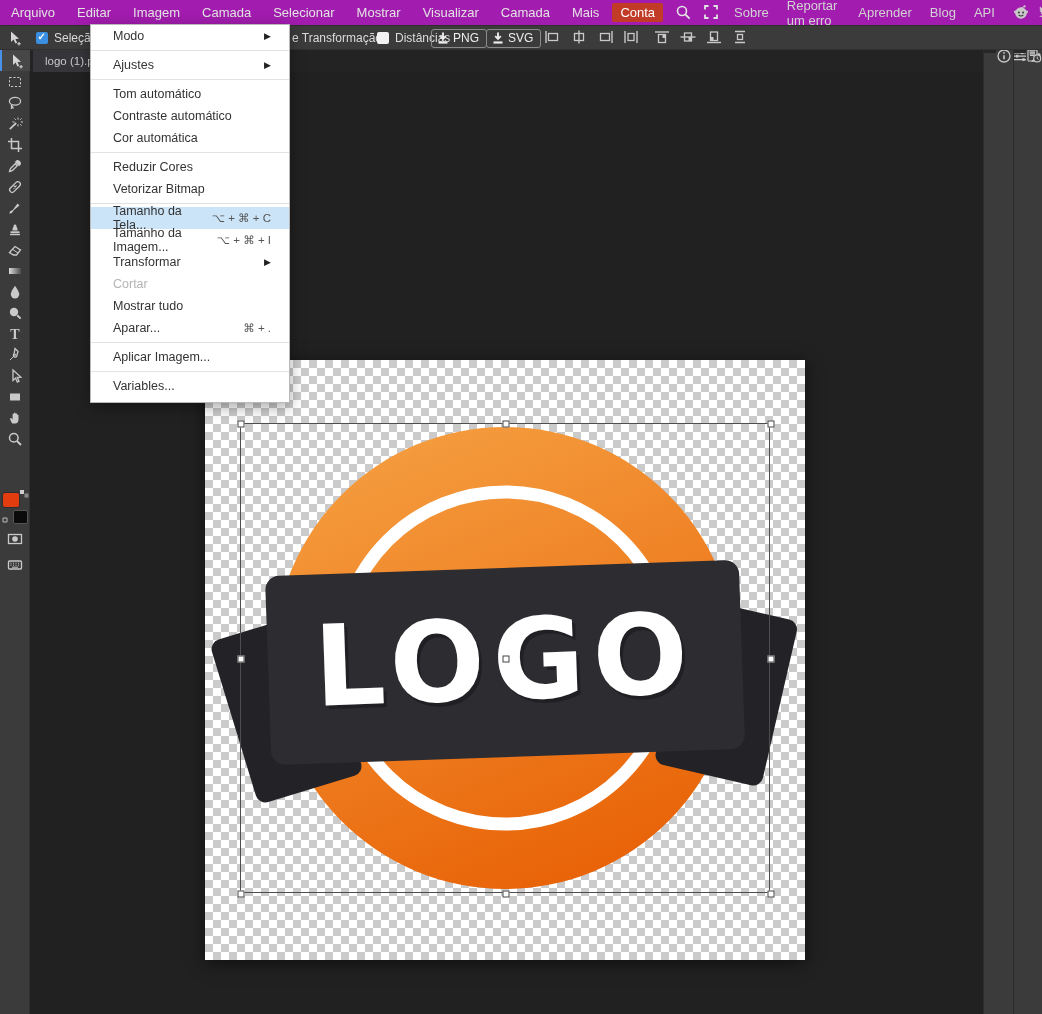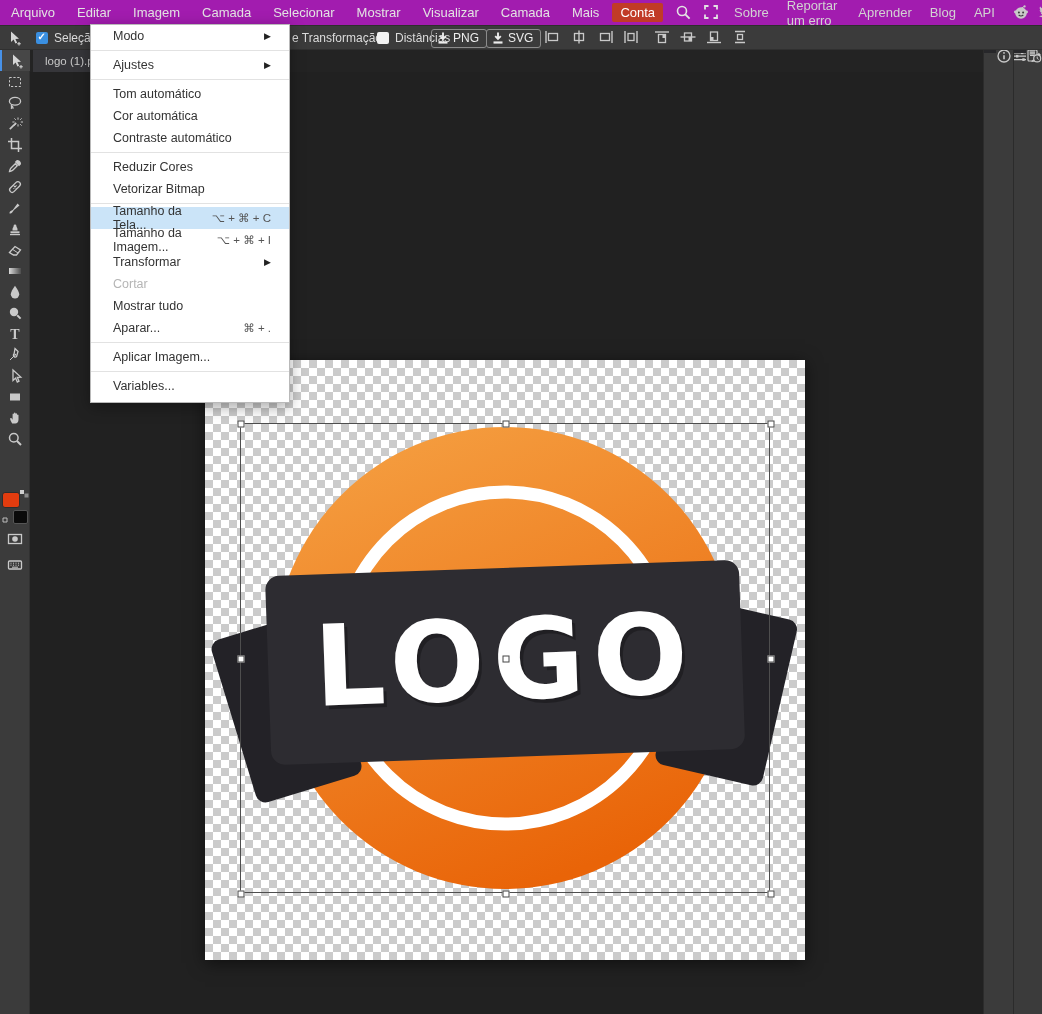--- a/index.html
+++ b/index.html
@@ -495,24 +495,24 @@
     <div class="sep"></div>
     <div class="item">
       <span class="lbl">Ajustes</span>
       <span class="arr">▶</span>
     </div>
     <div class="sep"></div>
     <div class="item">
       <span class="lbl">Tom automático</span>
     </div>
     <div class="item">
+      <span class="lbl">Contraste automático</span>
+    </div>
+    <div class="item">
       <span class="lbl">Cor automática</span>
-    </div>
-    <div class="item">
-      <span class="lbl">Contraste automático</span>
     </div>
     <div class="sep"></div>
     <div class="item">
       <span class="lbl">Reduzir Cores</span>
     </div>
     <div class="item">
       <span class="lbl">Vetorizar Bitmap</span>
     </div>
     <div class="sep"></div>
     <div class="item hl">

